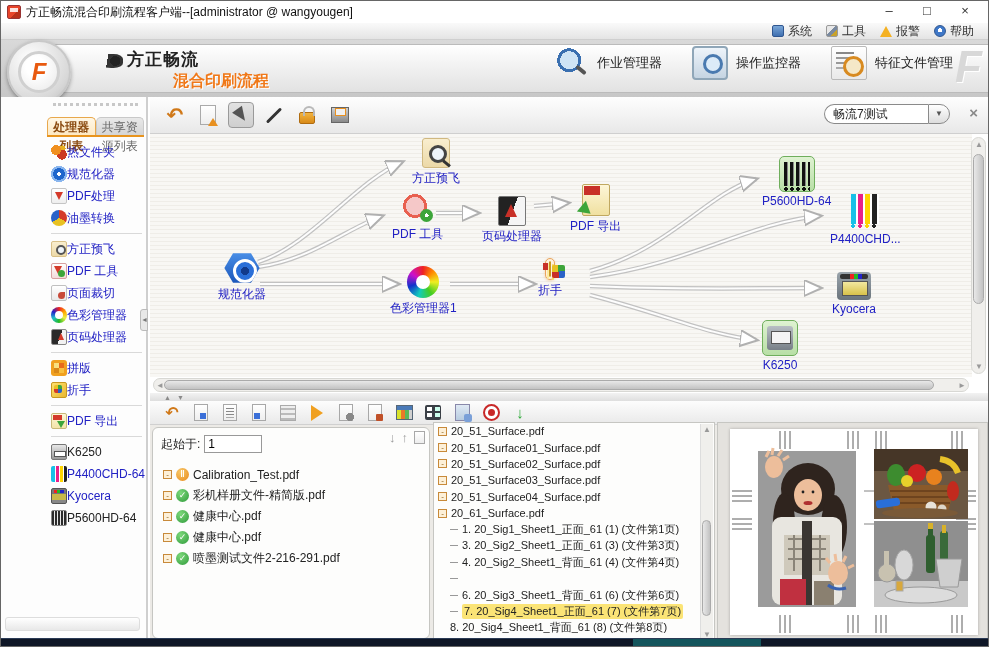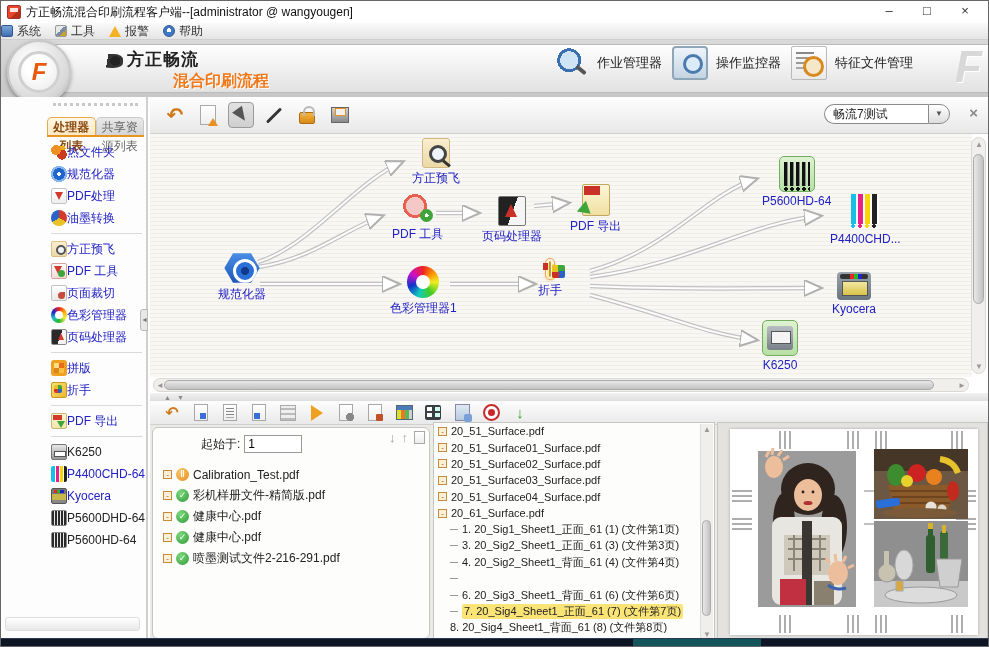--- a/index.html
+++ b/index.html
@@ -5,37 +5,37 @@
   html,body{margin:0;padding:0;background:#9a9a9a;font-family:"Liberation Sans","DejaVu Sans",sans-serif;}
   #app{position:relative;width:989px;height:647px;background:#fff;overflow:hidden;border:1px solid #666;box-sizing:border-box;}
   *{box-sizing:border-box;}
   
   .titlebar{position:absolute;left:0;top:0;width:100%;height:22px;background:#ffffff;display:flex;align-items:center;padding:0 6px;font-size:12px;color:#111;}
   .appicon{width:14px;height:14px;margin-right:5px;background:linear-gradient(135deg,#e8452a 0 60%,#b8301a 60%);border:1px solid #933;border-radius:2px;position:relative;}
   .appicon::after{content:"";position:absolute;left:2px;top:2px;width:8px;height:4px;background:#fff;opacity:.85;}
   .wincontrols{margin-left:auto;display:flex;gap:4px;}
   .winbtn{width:34px;height:18px;text-align:center;line-height:16px;font-size:13px;color:#333;cursor:default;}
   
-  .menustrip{position:absolute;left:0;top:22px;width:100%;height:17px;background:linear-gradient(#fafafa,#e4e4e4);border-bottom:1px solid #cfcfcf;display:flex;justify-content:flex-start;align-items:center;gap:14px;padding-right:14px;font-size:12px;color:#333;}
+  .menustrip{position:absolute;left:0;top:22px;width:100%;height:17px;background:linear-gradient(#fafafa,#e4e4e4);border-bottom:1px solid #cfcfcf;display:flex;justify-content:flex-end;align-items:center;gap:14px;padding-right:14px;font-size:12px;color:#333;}
   .menuitem{display:flex;align-items:center;gap:4px;}
   .mi{display:inline-block;width:12px;height:12px;}
   .mi-sys{background:linear-gradient(#7aa7d8,#3f6fb0);border:1px solid #2f5690;border-radius:2px;}
   .mi-tool{background:linear-gradient(135deg,#e8e8e8 45%,#7a8aa0 45% 70%,#c8a22a 70%);border-radius:2px;border:1px solid #999;}
   .mi-alarm{width:0;height:0;border-left:6px solid transparent;border-right:6px solid transparent;border-bottom:11px solid #f4b122;position:relative;}
   .mi-help{background:radial-gradient(circle at 50% 42%,#fff 0 2px,#3f78c8 2px 6px);border-radius:50%;border:1px solid #2f5690;}
   
   .banner{position:absolute;left:0;top:39px;width:100%;height:57px;background:linear-gradient(#d9d9d9,#c7c7c7);}
   .banner .pill{position:absolute;left:30px;top:4px;right:0;height:49px;background:linear-gradient(#ffffff,#ededed 60%,#e2e2e2);border:1px solid #bbb;border-right:none;border-radius:26px 0 0 26px;}
   .flogo{position:absolute;left:6px;top:0;width:64px;height:64px;border-radius:50%;background:radial-gradient(circle at 35% 30%,#ffffff,#d8d8d8 70%,#bbb);border:2px solid #c8c8c8;box-shadow:0 2px 4px rgba(0,0,0,.35);display:flex;align-items:center;justify-content:center;}
   .flogo .inner{width:42px;height:42px;border-radius:50%;background:radial-gradient(circle at 40% 35%,#fff 0 30%,#e8e8e8);border:3px solid #d0d0d0;display:flex;align-items:center;justify-content:center;font-weight:bold;font-size:24px;color:#e85a10;font-style:italic;}
   .brand{position:absolute;left:100px;top:8px;}
   .brand .sheep{position:absolute;left:-4px;top:6px;width:26px;height:14px;background:radial-gradient(circle at 70% 50%,#222 0 5px,transparent 5px),linear-gradient(100deg,transparent 40%,#333 40%);border-radius:50% 40% 40% 60%;}
   .brand-name{margin-left:26px;font-size:17px;font-weight:bold;color:#222;letter-spacing:1px;}
   .brand-sub{margin-left:72px;margin-top:0px;font-size:16px;font-weight:bold;color:#f07818;text-shadow:1px 1px 0 #fff;}
-  .hbuttons{position:absolute;left:552px;top:6px;display:flex;align-items:center;gap:10px;}
+  .hbuttons{position:absolute;left:552px;top:6px;display:flex;align-items:center;gap:30px;}
   .hbtn{display:flex;align-items:center;gap:8px;font-size:13px;color:#222;cursor:default;}
   .hic{width:36px;height:34px;position:relative;}
   .hic-mag{background:radial-gradient(circle at 45% 42%,#cfe4f5 0 9px,#3a6fb0 9px 12px,transparent 12px);}
   .hic-mag::after{content:"";position:absolute;left:22px;top:22px;width:12px;height:4px;background:#555;transform:rotate(40deg);border-radius:2px;}
   .hic-mon{background:linear-gradient(#eef4fa,#c5d4e2);border:2px solid #8fa6b8;border-radius:4px;}
   .hic-mon::after{content:"";position:absolute;left:9px;top:6px;width:14px;height:14px;border:3px solid #4a7ab0;border-radius:50%;background:#dcebf8;}
   .hic-doc{background:linear-gradient(#ffffff,#e9e9e9);border:1px solid #b9b9b9;border-radius:2px;}
   .hic-doc::before{content:"";position:absolute;left:4px;top:5px;width:18px;height:2px;background:#888;box-shadow:0 5px 0 #999,0 10px 0 #999,0 15px 0 #aaa;}
   .hic-doc::after{content:"";position:absolute;right:2px;bottom:2px;width:15px;height:15px;border:3px solid #d88a20;border-radius:50%;background:#f5e8c8;}
   .hic-sys{background:linear-gradient(#dfe9f2,#9fb4c5);border:2px solid #7a92a6;border-radius:3px;}
@@ -156,21 +156,21 @@
   .g2-list{width:16px;height:15px;background:#3a3f46;border-radius:2px;position:relative;}
   .g2-list::after{content:"";position:absolute;left:2px;top:2px;width:5px;height:4px;background:#fff;box-shadow:0 6px 0 #fff,8px 0 0 #cfe,8px 6px 0 #cfe;}
   .g2-report{width:15px;height:17px;background:linear-gradient(#dfe9f4,#b8cce0);border:1px solid #88a;position:relative;}
   .g2-report::after{content:"";position:absolute;right:-3px;bottom:-2px;width:8px;height:8px;background:#7aa0d8;border-radius:2px;}
   .g2-rec{width:17px;height:17px;border:2px solid #c82828;border-radius:50%;position:relative;background:#fff;}
   .g2-rec::after{content:"";position:absolute;left:3px;top:3px;width:7px;height:7px;background:#c82828;border-radius:50%;}
   .g2-down{font-size:15px;font-weight:bold;color:#2faa3a;line-height:1;}
   
   .lowersec{position:absolute;left:149px;top:424px;width:840px;height:216px;background:#eceae6;}
   .jobs{position:absolute;left:2px;top:2px;width:278px;height:212px;background:#fdfdfc;border:1px solid #c6c6c2;border-radius:6px;}
-  .jobs-head{position:relative;height:30px;margin-left:40px;}
+  .jobs-head{position:relative;height:30px;}
   .startat{position:absolute;left:8px;top:7px;font-size:12px;color:#222;display:flex;align-items:center;gap:4px;}
   .startat input{width:58px;height:18px;border:1px solid #999;font-size:12px;padding:0 3px;font-family:inherit;}
   .jobs-corner{position:absolute;right:4px;top:2px;display:flex;gap:6px;align-items:center;font-size:13px;color:#9a9a9a;}
   .jtree{padding:6px 4px 0 10px;font-size:12px;color:#222;}
   .jrow{display:flex;align-items:center;gap:4px;height:21px;white-space:nowrap;}
   .tbox{width:9px;height:9px;border:1px solid #c88a3a;background:#fdf0d8;font-size:8px;line-height:7px;text-align:center;color:#8a5a10;flex:0 0 9px;}
   .stat{width:13px;height:13px;border-radius:50%;flex:0 0 13px;color:#fff;font-size:9px;line-height:13px;text-align:center;font-weight:bold;}
   .stat.g{background:radial-gradient(circle at 35% 30%,#7cd87a,#2f9a3a);}
   .stat.o{background:radial-gradient(circle at 35% 30%,#f8c86a,#e88a1a);}
   .surfaces{position:absolute;left:283px;top:-3px;width:282px;height:219px;background:#fdfdfc;border:1px solid #c6c6c2;font-size:11px;color:#222;overflow:hidden;}
@@ -310,24 +310,20 @@
           <i class="ic i-k6250"></i>
           <span>K6250</span>
         </div>
       <div class="sitem">
           <i class="ic i-p4400"></i>
           <span>P4400CHD-64</span>
         </div>
       <div class="sitem">
           <i class="ic i-kyo"></i>
           <span>Kyocera</span>
-        </div>
-      <div class="sitem dark">
-          <i class="ic i-bars"></i>
-          <span>P5600DHD-64</span>
         </div>
       <div class="sitem dark">
           <i class="ic i-bars"></i>
           <span>P5600HD-64</span>
         </div>
     </div>
     <div class="collapse-handle">◄</div>
     <div class="sidebar-bottom"></div>
   </div>
 

